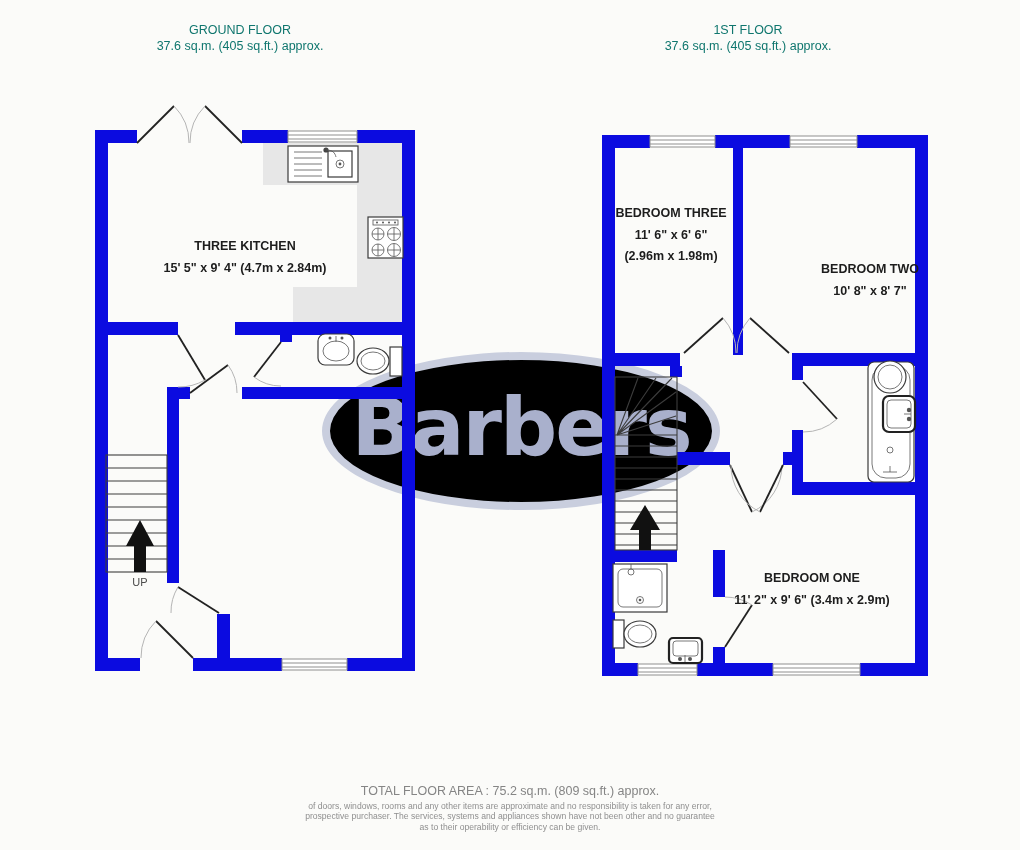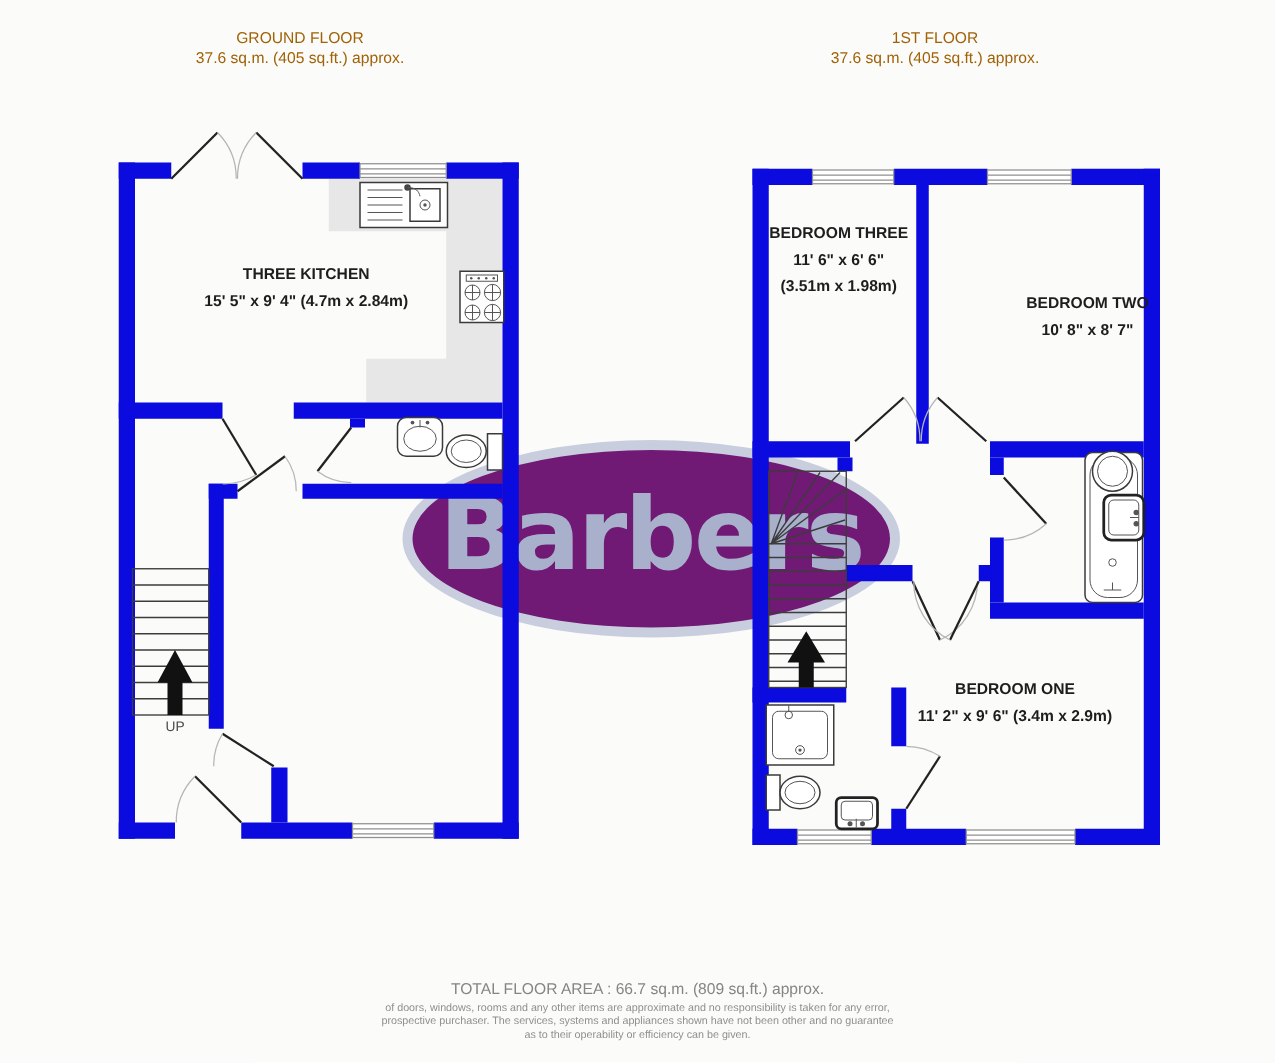--- a/index.html
+++ b/index.html
@@ -1,40 +1,40 @@
 <!DOCTYPE html>
 <html><head>
 <meta charset="utf-8">
 <style>
   html,body{margin:0;padding:0;background:#ffffff;}
   #page{position:relative;width:1020px;height:850px;background:#fbfbf9;overflow:hidden;
         font-family:"Liberation Sans", sans-serif;}
   
   #logo{position:absolute;left:322px;top:352px;width:382px;height:142px;
-        border:8px solid #c9cede;border-radius:50%;background:#701a75;
+        border:8px solid #c9cede;border-radius:50%;background:#000000;
         display:flex;align-items:center;justify-content:center;z-index:1;}
   #logo .word{font-family:"DejaVu Sans", sans-serif;font-weight:bold;font-size:80px;
         color:#a9b0cc;letter-spacing:-2px;line-height:1;padding-bottom:6px;}
   
   #plan{position:absolute;left:0;top:0;z-index:2;}
   .wall{fill:#0b0be0;stroke:none;}
   .fix{fill:#ffffff;stroke:#3a3a3a;stroke-width:1.2;}
   .fixthick{fill:#ffffff;stroke:#222;stroke-width:2.2;}
   .thin{fill:none;stroke:#555;stroke-width:0.8;}
   .leaf{stroke:#222;stroke-width:1.8;fill:none;}
   .arc{stroke:#b5b5b5;stroke-width:1;fill:none;}
   .stair{fill:none;stroke:#3c3c3c;stroke-width:1.1;}
   .counter{fill:#e7e7e7;}
   .winb{fill:#ffffff;stroke:#8f8f8f;stroke-width:1;}
   .winl{stroke:#8f8f8f;stroke-width:1;}
   .arrow{fill:#111;}
   
   .txt{position:absolute;z-index:3;text-align:center;}
-  .hdr{font-size:12.5px;color:#a16207;line-height:16px;}
-  .room{font-weight:bold;font-size:12.5px;color:#1d1d1d;line-height:21.5px;}
+  .hdr{font-size:12.5px;color:#0f766e;line-height:16px;}
+  .room{font-weight:bold;font-size:12.5px;color:#1d1d1d;line-height:21.5px;margin-top:27px;}
   .up{font-size:11px;color:#4a4a4a;}
   .total{font-size:12.5px;color:#858585;}
   .disc{font-size:8.6px;color:#8f8f8f;line-height:10.3px;}
 </style>
 </head>
 <body>
 
 <div id="page">
 
   <div id="logo">
@@ -292,36 +292,36 @@
 
   <div class="txt room" style="left:95px;top:209px;width:300px;">
     <div>THREE KITCHEN</div>
     <div>15' 5" x 9' 4" (4.7m x 2.84m)</div>
   </div>
 
 
   <div class="txt room" style="left:571px;top:176px;width:200px;">
     <div>BEDROOM THREE</div>
     <div>11' 6" x 6' 6"</div>
-    <div>(3.51m x 1.98m)</div>
+    <div>(2.96m x 1.98m)</div>
   </div>
 
   <div class="txt room" style="left:770px;top:232px;width:200px;">
     <div>BEDROOM TWO</div>
     <div>10' 8" x 8' 7"</div>
   </div>
 
   <div class="txt room" style="left:662px;top:541px;width:300px;">
     <div>BEDROOM ONE</div>
     <div>11' 2" x 9' 6" (3.4m x 2.9m)</div>
   </div>
 
   <div class="txt up" style="left:115px;top:576px;width:50px;">UP</div>
 
-  <div class="txt total" style="left:260px;top:784px;width:500px;">TOTAL FLOOR AREA : 66.7 sq.m. (809 sq.ft.) approx.</div>
+  <div class="txt total" style="left:260px;top:784px;width:500px;">TOTAL FLOOR AREA : 75.2 sq.m. (809 sq.ft.) approx.</div>
 
   <div class="txt disc" style="left:210px;top:801px;width:600px;">
     <div>of doors, windows, rooms and any other items are approximate and no responsibility is taken for any error,</div>
     <div>prospective purchaser. The services, systems and appliances shown have not been other and no guarantee</div>
     <div>as to their operability or efficiency can be given.</div>
 
   </div>
 
 </div>
 

